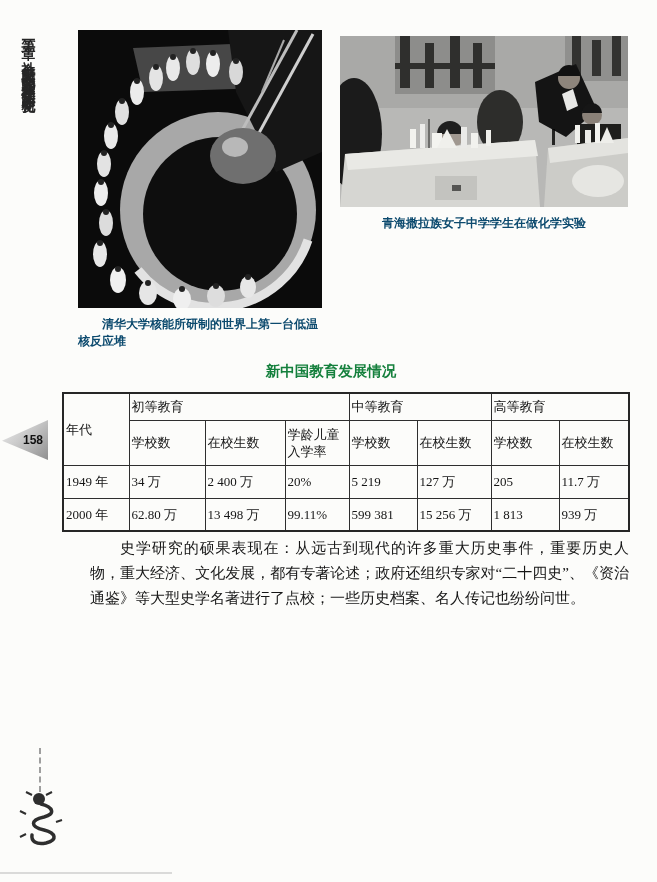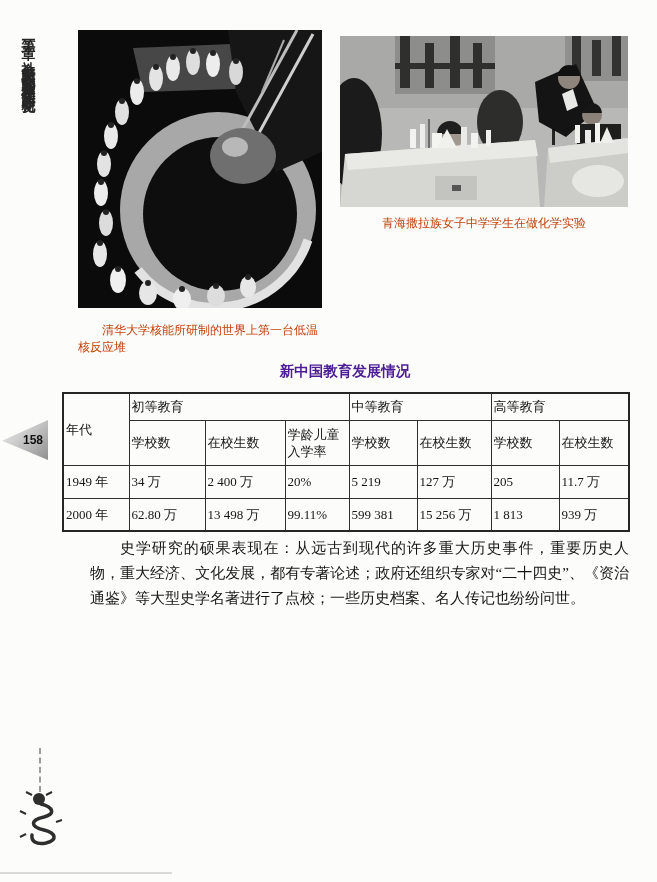--- a/index.html
+++ b/index.html
@@ -27,31 +27,31 @@
   }
   .page-marker span{
     font-family:"Liberation Sans","DejaVu Sans",sans-serif;
     font-weight:700;font-size:12px;color:#111;padding-right:5px;
   }
   
   .photo{position:absolute;display:block;}
   .photo-left{left:78px;top:30px;width:244px;height:278px;}
   .photo-right{left:340px;top:36px;width:288px;height:171px;}
   .caption{
-    position:absolute;font-size:12px;font-weight:400;line-height:17px;
-    color:#c2410c;font-family:"Liberation Serif","DejaVu Serif",serif;
+    position:absolute;font-size:12px;font-weight:700;line-height:17px;
+    color:#0c4a6e;font-family:"Liberation Serif","DejaVu Serif",serif;
   }
   .caption-left{left:78px;top:316px;width:250px;text-align:left;}
-  .cap-line1{padding-left:2em;display:block;margin-top:6px;}
+  .cap-line1{padding-left:2em;display:block;}
   .cap-line2{display:block;}
   .caption-right{left:340px;top:215px;width:288px;text-align:center;}
   
   .table-title{
-    position:absolute;left:62px;top:362px;width:566px;text-align:center;
-    font-size:14.5px;font-weight:700;color:#4c1d95;
+    position:absolute;left:48px;top:362px;width:566px;text-align:center;
+    font-size:14.5px;font-weight:700;color:#15803d;
   }
   .edu-table{
     position:absolute;left:62px;top:392px;width:566px;
     border-collapse:collapse;table-layout:fixed;
     font-size:13px;color:#151515;border:2px solid #262626;
   }
   .edu-table th,.edu-table td{
     border:1px solid #2e2e2e;text-align:left;vertical-align:middle;
     padding:1px 2px;font-weight:400;line-height:17px;
   }

